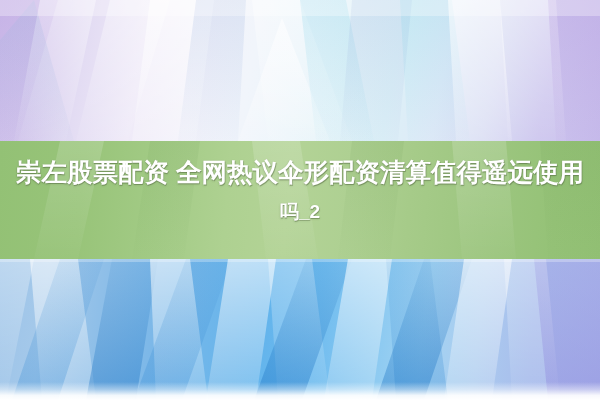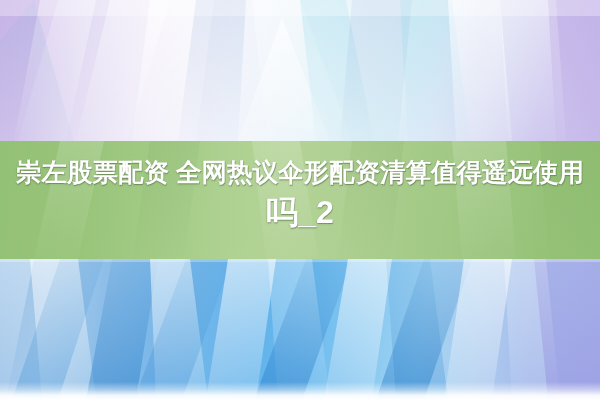--- a/index.html
+++ b/index.html
@@ -84,21 +84,21 @@
     line-height: 40px;
     letter-spacing: 0px;
     white-space: nowrap;
     text-align: center;
     text-shadow:
        0.6px 0.6px 0 rgba(90,110,70,0.45),
       -0.4px 0.4px 0 rgba(90,110,70,0.25),
        0 1px 2px rgba(70,95,55,0.32);
   }
   .title-line.l1 { font-size: 25.5px; }
-  .title-line.l2 { font-size: 32px; }
+  .title-line.l2 { font-size: 19px; }
 
   
   .band-bottom {
     position: absolute;
     left: 0; top: 259px;
     width: 600px;
     height: 141px;
     overflow: hidden;
     background:
       linear-gradient(97deg,

